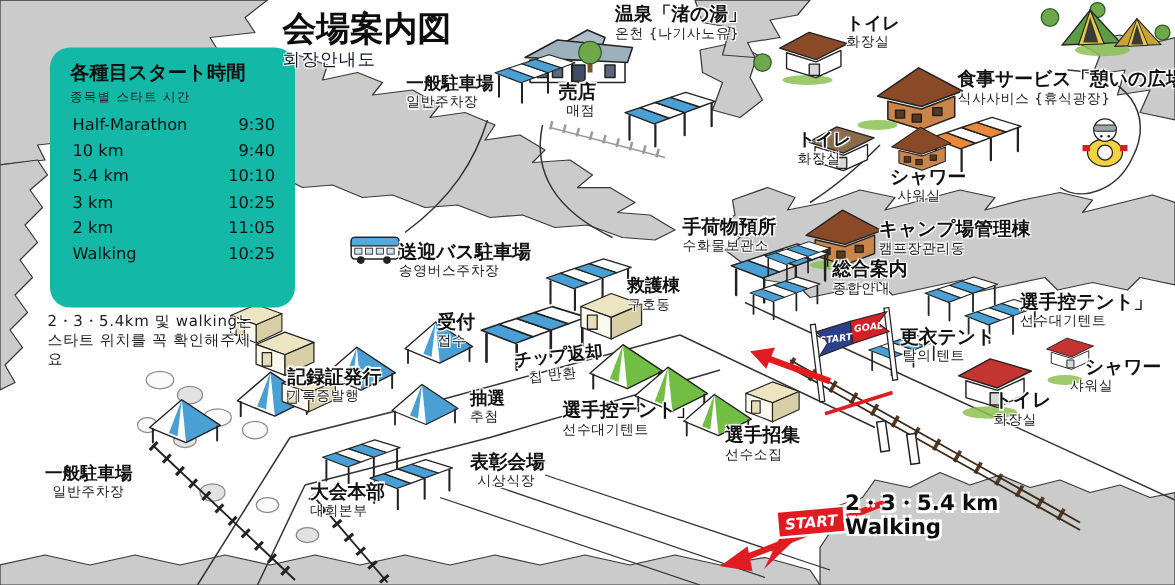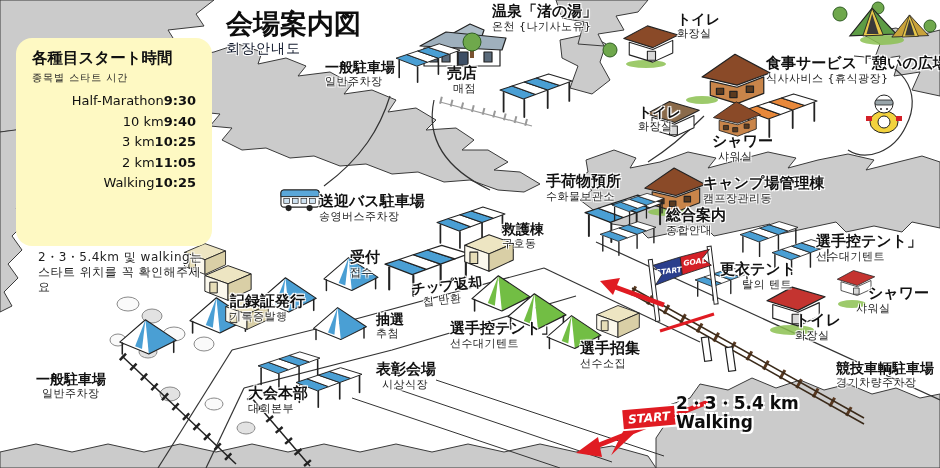--- a/index.html
+++ b/index.html
@@ -9,26 +9,26 @@
   .lbl{position:absolute;white-space:nowrap;z-index:5;line-height:1.05;}
   .jp{font-weight:bold;font-size:14px;color:#111;
       text-shadow:-1px -1px 0 #fff,1px -1px 0 #fff,-1px 1px 0 #fff,1px 1px 0 #fff,0 0 3px #fff;}
   .jp.big{font-size:15px;}
   .kr{font-size:11px;color:#1d1d1d;letter-spacing:.5px;margin-top:1px;
       text-shadow:-1px -1px 0 #fff,1px -1px 0 #fff,-1px 1px 0 #fff,1px 1px 0 #fff;}
   .title-jp{font-size:27px;font-weight:bold;color:#0d0d0d;line-height:1;
       text-shadow:-2px -2px 0 #fff,2px -2px 0 #fff,-2px 2px 0 #fff,2px 2px 0 #fff;}
   .title-kr{font-size:14px;color:#0f172a;margin-top:4px;letter-spacing:1px;
       text-shadow:-1px -1px 0 #fff,1px -1px 0 #fff,-1px 1px 0 #fff,1px 1px 0 #fff;}
-  .sched{position:absolute;left:16px;top:38px;width:196px;height:208px;background:#fef9c3;
+  .sched{position:absolute;left:40px;top:38px;width:196px;height:208px;background:#14b8a6;
          border-radius:16px;padding:10px 14px 8px 16px;box-sizing:border-box;z-index:4;}
   .sched-h-jp{font-size:15.5px;font-weight:bold;color:#111;}
   .sched-h-kr{font-size:10px;color:#222;margin:2px 0 8px 0;letter-spacing:1px;}
-  .srow{display:flex;justify-content:flex-end;font-size:13px;color:#111;margin:0 2px 5.5px 2px;}
-  .srow .t{font-weight:700;}
+  .srow{display:flex;justify-content:space-between;font-size:13px;color:#111;margin:0 2px 5.5px 2px;}
+  .srow .t{font-weight:400;}
   .snote{font-size:11.8px;color:#111;line-height:1.3;margin-top:6px;}
   .snote-kr{position:absolute;left:38px;top:250px;width:168px;white-space:normal;
             font-size:12px;color:#1d1d1d;line-height:1.25;z-index:4;letter-spacing:.5px;
             text-shadow:-1px -1px 0 #fff,1px -1px 0 #fff,-1px 1px 0 #fff,1px 1px 0 #fff;}
   .course{position:absolute;left:676px;top:394px;z-index:6;font-weight:bold;color:#0d0d0d;
           font-size:17px;line-height:1.1;
           text-shadow:-2px -2px 0 #fff,2px -2px 0 #fff,-2px 2px 0 #fff,2px 2px 0 #fff;}
 </style>
 </head>
 <body>
@@ -281,20 +281,24 @@
   <div class="sched-h-kr">종목별 스타트 시간</div>
   <div class="srow">
         <span class="e">Half-Marathon</span>
         <span class="t">9:30</span>
       </div>
   <div class="srow">
         <span class="e">10 km</span>
         <span class="t">9:40</span>
       </div>
   <div class="srow">
+        <span class="e">5.4 km</span>
+        <span class="t">10:10</span>
+      </div>
+  <div class="srow">
         <span class="e">3 km</span>
         <span class="t">10:25</span>
       </div>
   <div class="srow">
         <span class="e">2 km</span>
         <span class="t">11:05</span>
       </div>
   <div class="srow">
         <span class="e">Walking</span>
         <span class="t">10:25</span>
@@ -381,37 +385,33 @@
 <div class="lbl" style="left:248px;top:386px">
       <div class="jp big">大会本部</div>
       <div class="kr">대회본부</div>
     </div>
 <div class="lbl" style="left:36px;top:372px">
       <div class="jp">一般駐車場</div>
       <div class="kr" style="margin-left:6px">일반주차장</div>
     </div>
 <div class="lbl" style="left:720px;top:262px">
       <div class="jp big">更衣テント</div>
-      <div class="kr" style="margin-left:22px">탈의 텐트</div>
+      <div class="kr" style="margin-left:2px">탈의 텐트</div>
     </div>
 <div class="lbl" style="left:816px;top:234px">
       <div class="jp big">選手控テント」</div>
       <div class="kr">선수대기텐트</div>
     </div>
 <div class="lbl" style="left:856px;top:286px">
       <div class="jp big" style="margin-left:12px">シャワー</div>
       <div class="kr">샤워실</div>
     </div>
 <div class="lbl" style="left:795px;top:313px">
       <div class="jp big">トイレ</div>
       <div class="kr">화장실</div>
-    </div>
-<div class="lbl" style="left:836px;top:361px">
-      <div class="jp">競技車輌駐車場</div>
-      <div class="kr">경기차량주차장</div>
     </div>
 
 <div class="course">
   <div>2・3・5.4 km</div>
   <div>Walking</div>
 </div>
 
 </div>
 
 </body></html>

